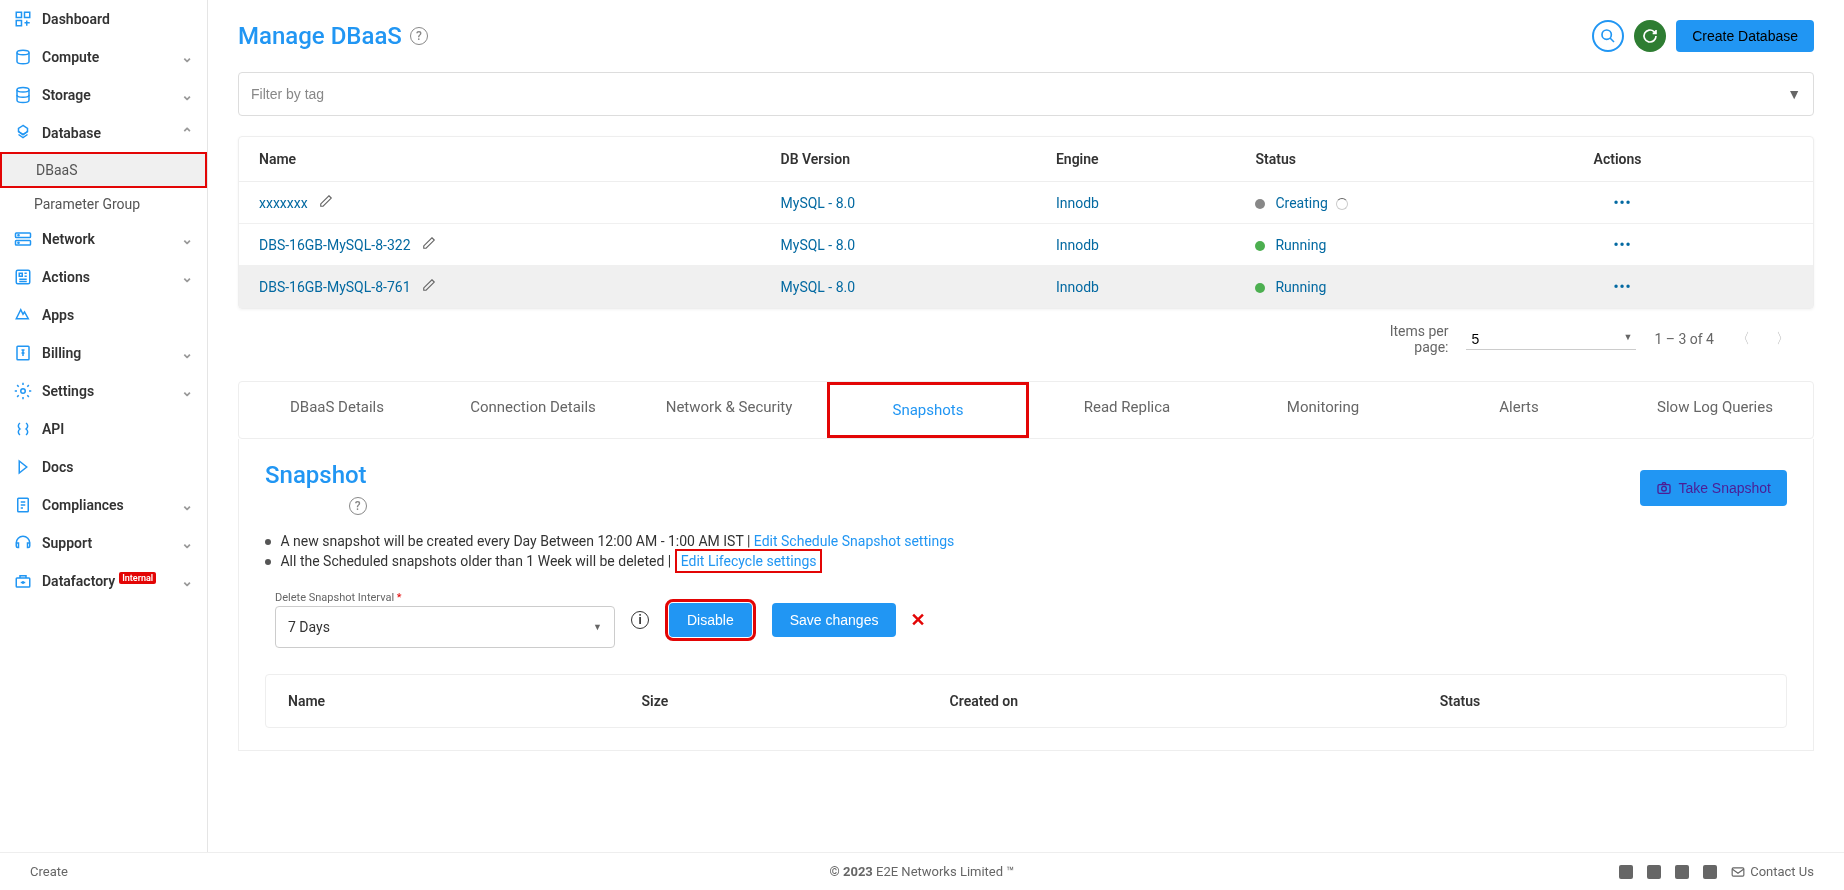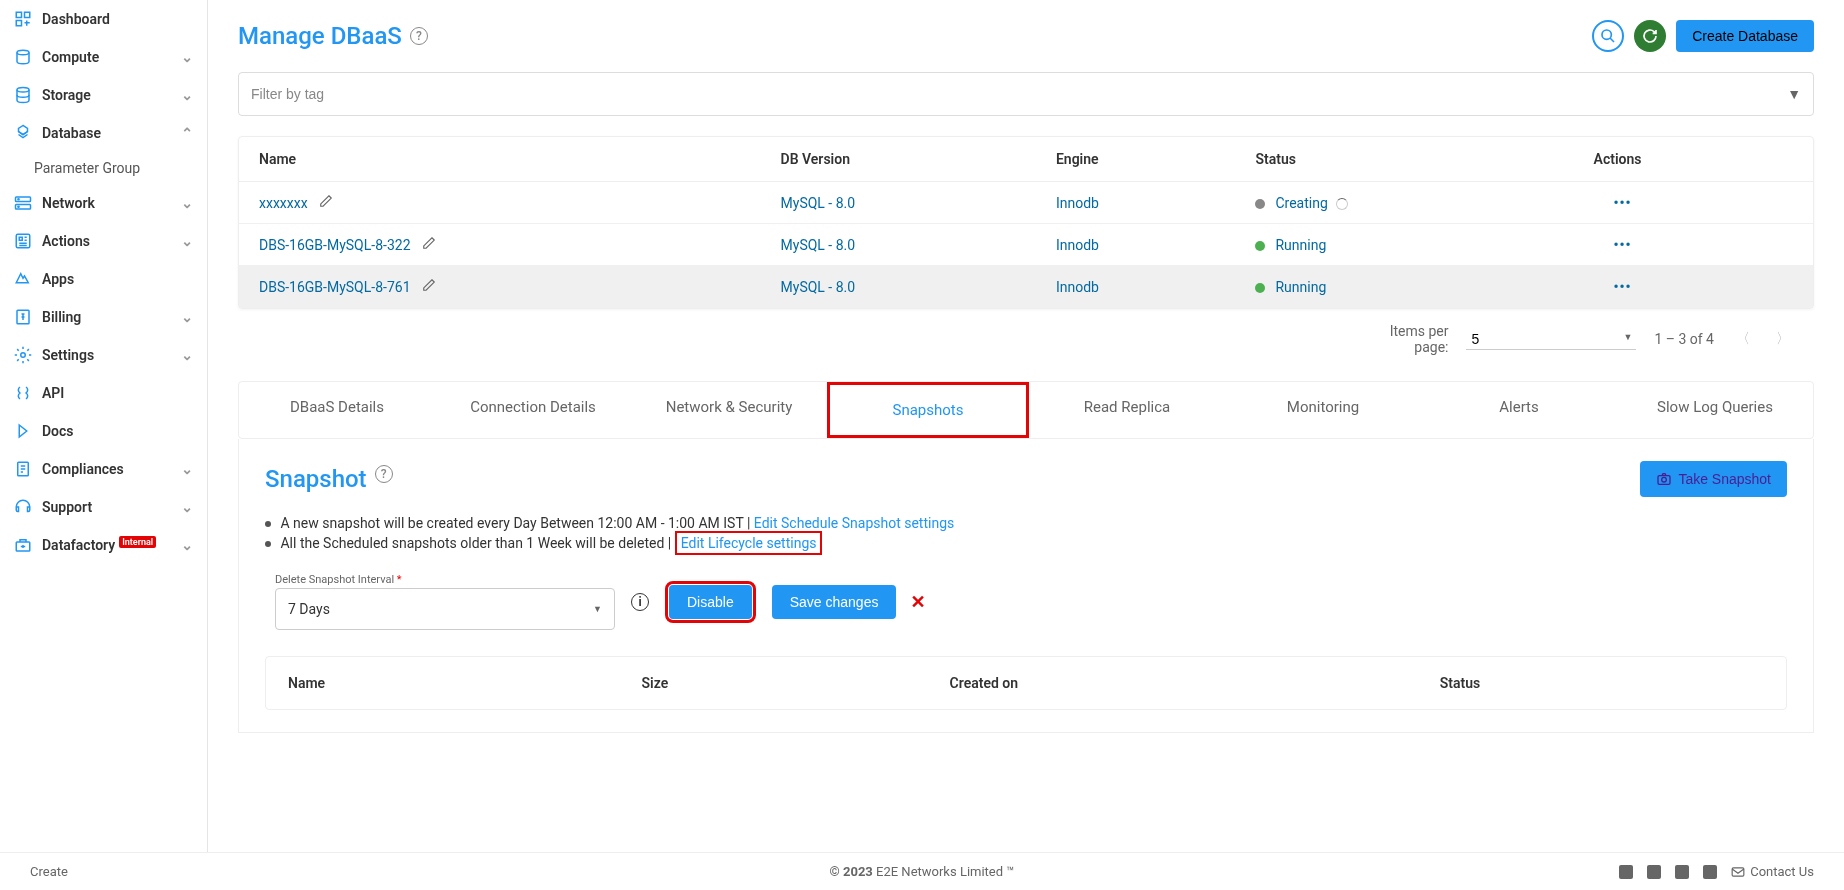--- a/index.html
+++ b/index.html
@@ -51,21 +51,21 @@
     .pagination select { width: 100%; }
     .page-arrow { color: #bbb; cursor: pointer; padding: 0 4px; }
     
     .tabs { display: flex; border: 1px solid #eee; border-radius: 4px; margin-top: 16px; background: #fff;}
     .tab { flex: 1; padding: 16px 10px; text-align: center; color: #666; cursor: pointer; font-size: 15px;}
     .tab.active { color: #2196f3; }
     .tab.highlighted { border: 3px solid #e30505; }
     
     .panel { border: 1px solid #eee; border-top: none; padding: 22px 26px;}
     .panel-header { display: flex; justify-content: space-between; align-items: center; margin-bottom: 18px;}
-    .panel-title { color: #2196f3; font-size: 24px; font-weight: 500; display: flex; align-items: flex-start; gap: 8px;}
+    .panel-title { color: #2196f3; font-size: 24px; font-weight: 500; display: flex; align-items: flex-end; gap: 8px; flex-direction: column;}
     .btn-take { background: #2196f3; color: #4c1d95; border: none; padding: 10px 16px; border-radius: 4px; cursor: pointer; display: flex; align-items: center; gap: 6px; font-size: 14px;}
     
     .info-lines { margin-bottom: 22px; }
     .info-line { color: #333; margin: 4px 0; font-size: 14px; }
     .info-line .bullet { display: inline-block; width: 6px; height: 6px; background: #555; border-radius: 50%; margin-right: 6px; vertical-align: middle; }
     .link { color: #2196f3; cursor: pointer; }
     .link.boxed { border: 2px solid #e30505; padding: 2px 4px; }
     
     .controls-row { display: flex; align-items: center; gap: 20px; margin-left: 10px; }
     .field { display: flex; flex-direction: column; }
@@ -130,20 +130,23 @@
     </div>
     <div class="nav-item">
       <span class="nav-icon">
           <svg width="18" height="18" viewBox="0 0 24 24" fill="none" stroke="currentColor" stroke-width="2">
             <path d="M12 2l-6 4v4l6 4 6-4V6z"></path>
             <path d="M6 14l6 4 6-4M6 10l6 4 6-4"></path>
           </svg>
         </span>
       <span class="nav-label">Database</span>
       <span class="chevron">⌃</span>
+    </div>
+    <div class="nav-sub active">
+      <span>DBaaS</span>
     </div>
     <div class="nav-sub">
       <span>Parameter Group</span>
     </div>
     <div class="nav-item">
       <span class="nav-icon">
           <svg width="18" height="18" viewBox="0 0 24 24" fill="none" stroke="currentColor" stroke-width="2">
             <rect x="2" y="4" width="20" height="6" rx="1"></rect>
             <rect x="2" y="14" width="20" height="6" rx="1"></rect>
             <circle cx="6" cy="7" r="0.8" fill="currentColor"></circle>

